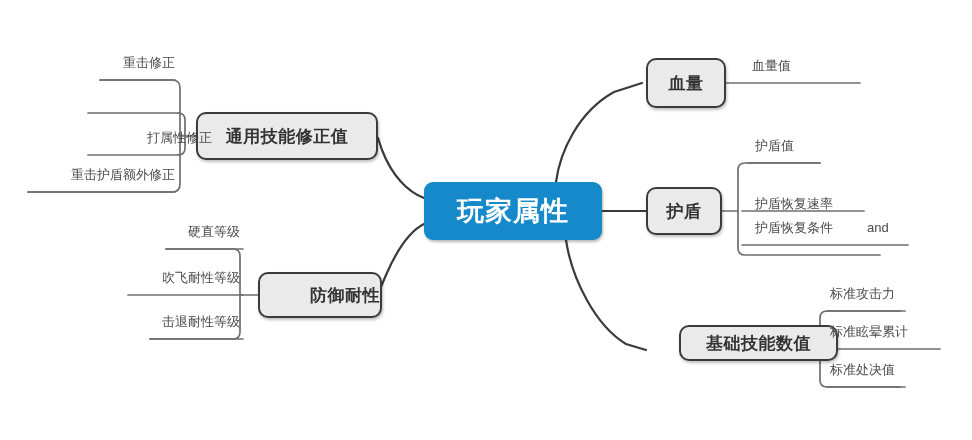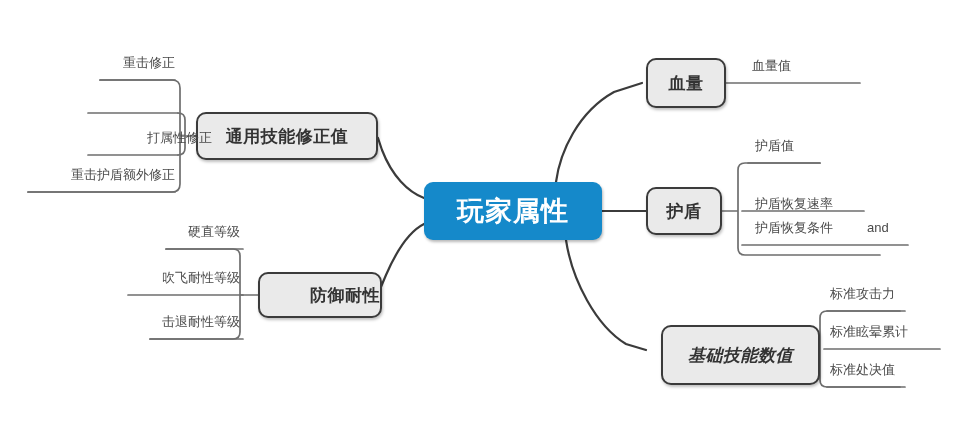--- a/index.html
+++ b/index.html
@@ -134,21 +134,21 @@
   </div>
 
   <div class="node-branch" style="left:646px; top:58px; width:80px; height:50px;">
     <span>血量</span>
   </div>
 
   <div class="node-branch" style="left:646px; top:187px; width:76px; height:48px;">
     <span>护盾</span>
   </div>
 
-  <div class="node-branch" style="left:661px; top:325px; width:159px; height:60px;font-style:italic;">
+  <div class="node-branch" style="left:679px; top:325px; width:159px; height:36px;">
     <span>基础技能数值</span>
   </div>
 
   <div class="leaf left" style="left:0px; top:56px; width:175px;">
     <span>重击修正</span>
   </div>
   <div class="leaf left" style="left:0px; top:131px; width:176px;margin-left:36px;">
     <span>打属性修正</span>
   </div>
   <div class="leaf left" style="left:0px; top:168px; width:175px;">

